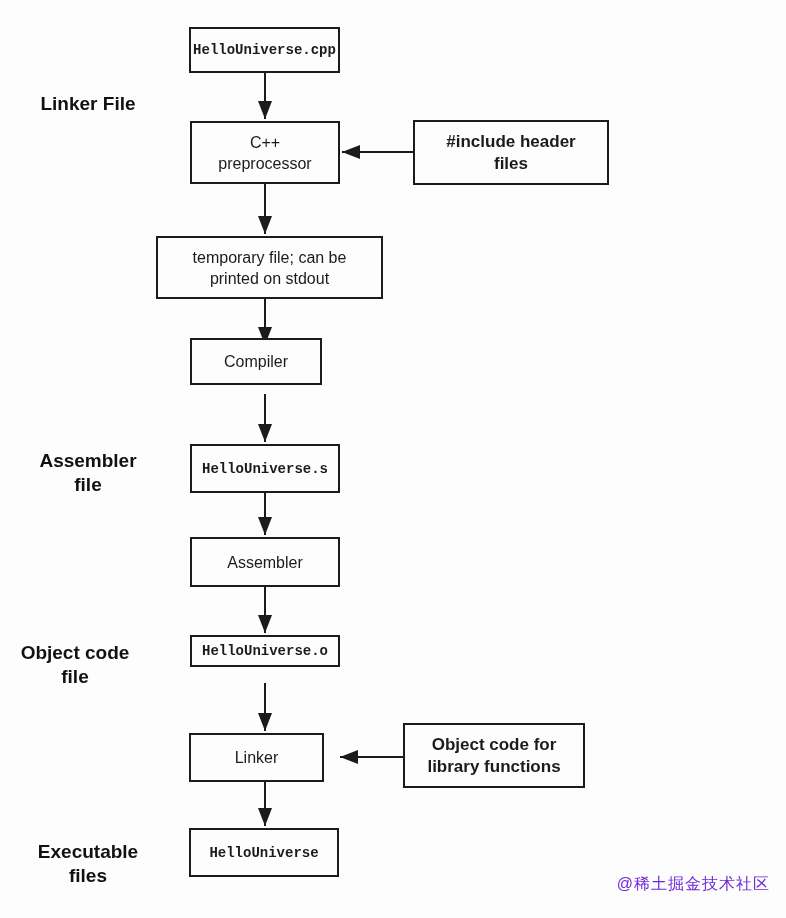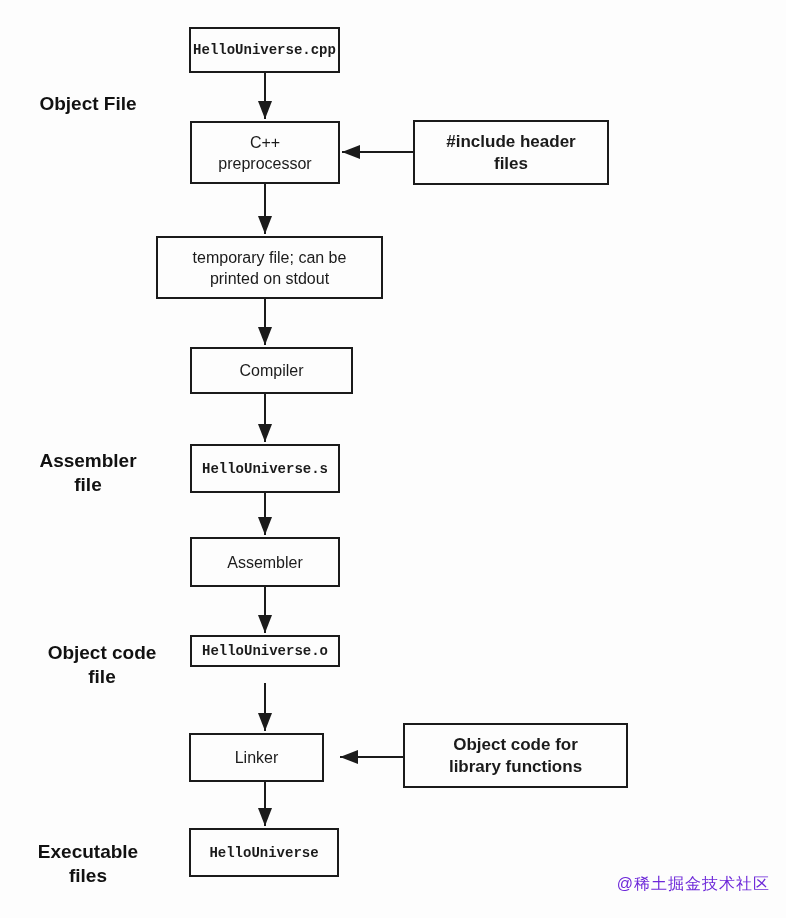--- a/index.html
+++ b/index.html
@@ -59,35 +59,35 @@
     top: 874px;
     font-size: 16px;
     color: #6d28d9;
     letter-spacing: 1px;
     text-align: center;
   }
   
   #n-cpp      { left: 189px; top: 27px;  width: 151px; height: 46px; text-align: center; }
   #n-pre      { left: 190px; top: 121px; width: 150px; height: 63px; }
   #n-tmp      { left: 156px; top: 236px; width: 227px; height: 63px; }
-  #n-cmp      { left: 190px; top: 347px; width: 163px; height: 47px; }
+  #n-cmp      { left: 190px; top: 338px; width: 132px; height: 47px; }
   #n-asmf     { left: 190px; top: 444px; width: 150px; height: 49px; }
   #n-asm      { left: 190px; top: 537px; width: 150px; height: 50px; }
   #n-objf     { left: 190px; top: 635px; width: 150px; height: 32px; }
   #n-lnk      { left: 189px; top: 733px; width: 135px; height: 49px; }
   #n-exe      { left: 189px; top: 828px; width: 150px; height: 49px; }
   #n-inc      { left: 413px; top: 120px; width: 196px; height: 65px; }
-  #n-lib      { left: 403px; top: 723px; width: 225px; height: 65px; text-align: center; }
+  #n-lib      { left: 403px; top: 723px; width: 182px; height: 65px; text-align: center; }
   #n-pre .txt { max-width: 110px; }
   #n-tmp .txt { max-width: 175px; font-size: 16px; line-height: 21px; text-align: center; }
   #n-inc .txt { max-width: 155px; }
   #n-lib .txt { max-width: 165px; }
   #lbl-src { left: 26px; top: 92px;  }
   #lbl-asm { left: 26px; top: 449px; }
-  #lbl-obj { left: 40px; top: 641px; }
+  #lbl-obj { left: 13px; top: 641px; }
   #lbl-exe { left: 26px; top: 840px; }
 </style>
 </head>
 <body>
 
 <div class="canvas">
 
   <svg class="arrows" viewBox="0 0 786 918" xmlns="http://www.w3.org/2000/svg">
     <defs>
       <marker id="ah" markerWidth="12" markerHeight="8" refX="9" refY="3.5" orient="auto" markerUnits="strokeWidth">
@@ -101,21 +101,21 @@
       <line x1="265" y1="394" x2="265" y2="442" marker-end="url(#ah)"></line>
       <line x1="265" y1="493" x2="265" y2="535" marker-end="url(#ah)"></line>
       <line x1="265" y1="587" x2="265" y2="633" marker-end="url(#ah)"></line>
       <line x1="265" y1="683" x2="265" y2="731" marker-end="url(#ah)"></line>
       <line x1="265" y1="782" x2="265" y2="826" marker-end="url(#ah)"></line>
       <line x1="413" y1="152" x2="342" y2="152" marker-end="url(#ah)"></line>
       <line x1="403" y1="757" x2="340" y2="757" marker-end="url(#ah)"></line>
     </g>
   </svg>
 
-  <div class="side-label" id="lbl-src">Object File</div>
+  <div class="side-label" id="lbl-src">Linker File</div>
   <div class="side-label" id="lbl-asm">Assembler file</div>
   <div class="side-label" id="lbl-obj">Object code file</div>
   <div class="side-label" id="lbl-exe">Executable files</div>
 
   <div class="box mono" id="n-cpp">
     <span class="txt">HelloUniverse.cpp</span>
   </div>
 
   <div class="box proc" id="n-pre">
     <span class="txt">C++ preprocessor</span>

